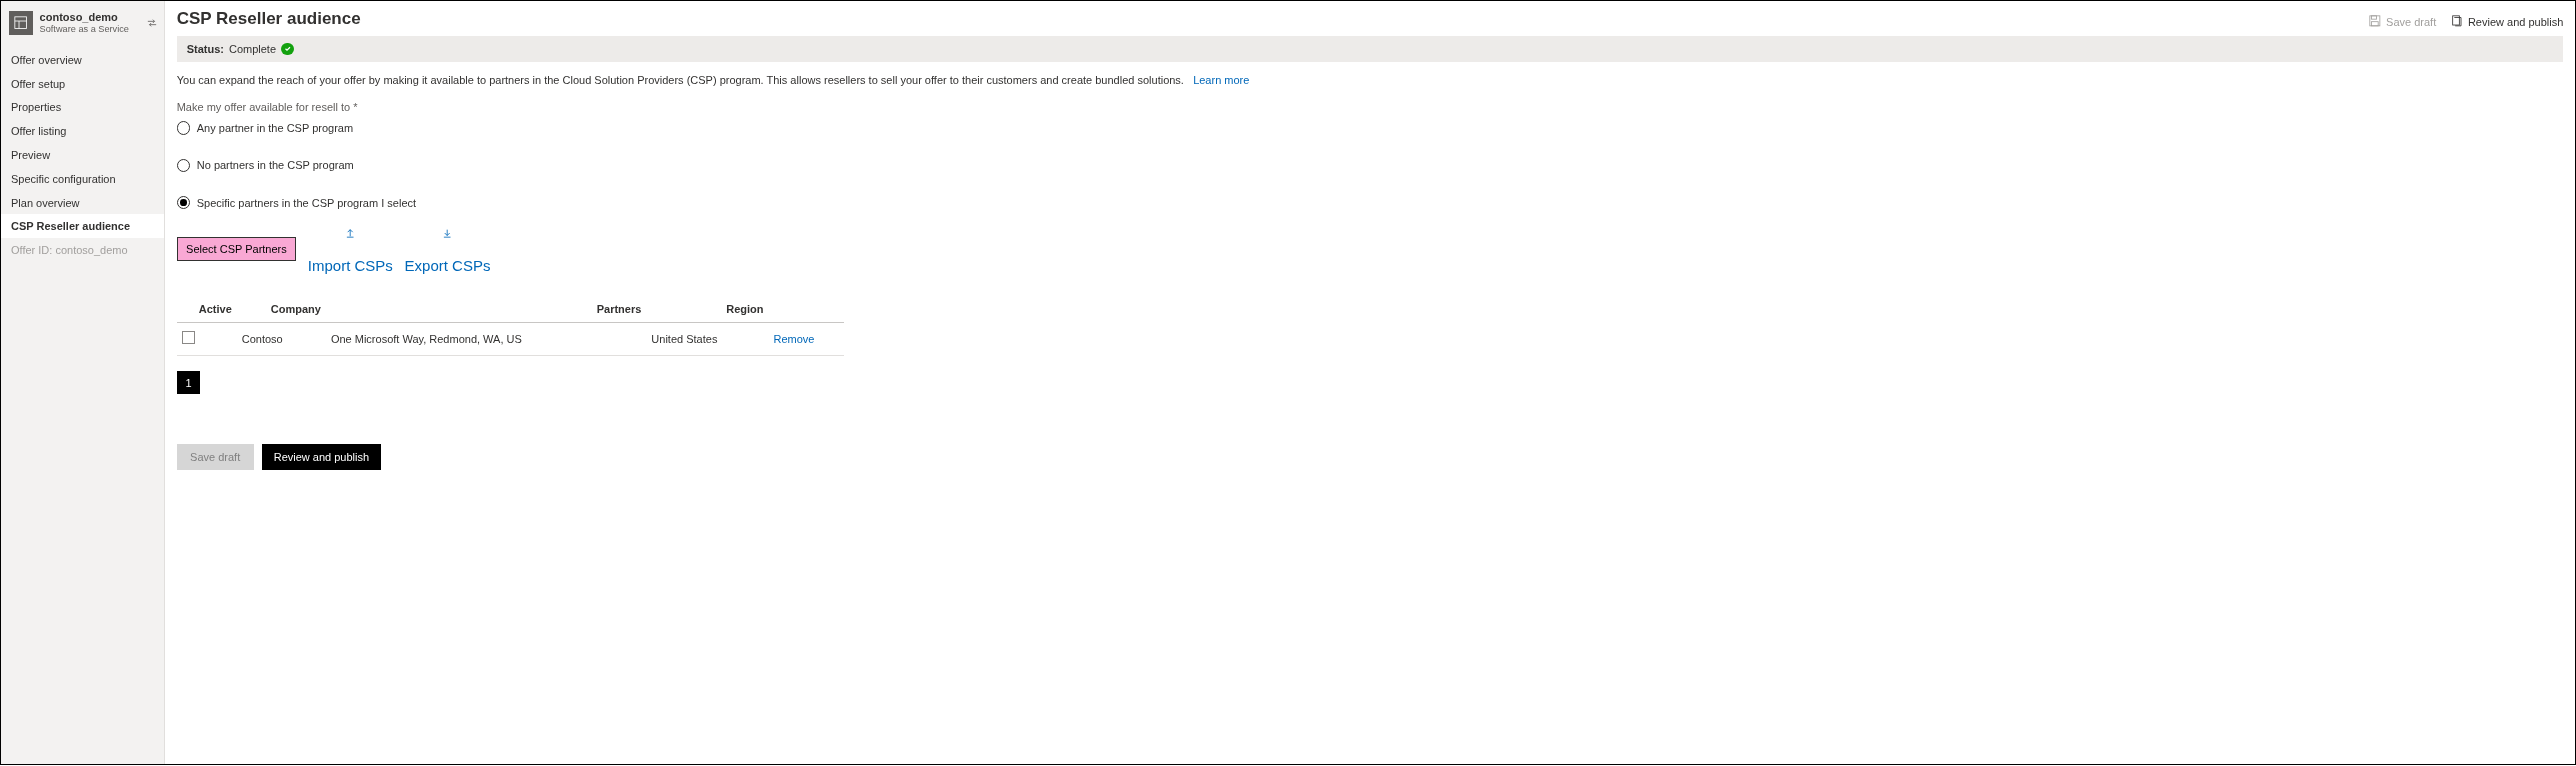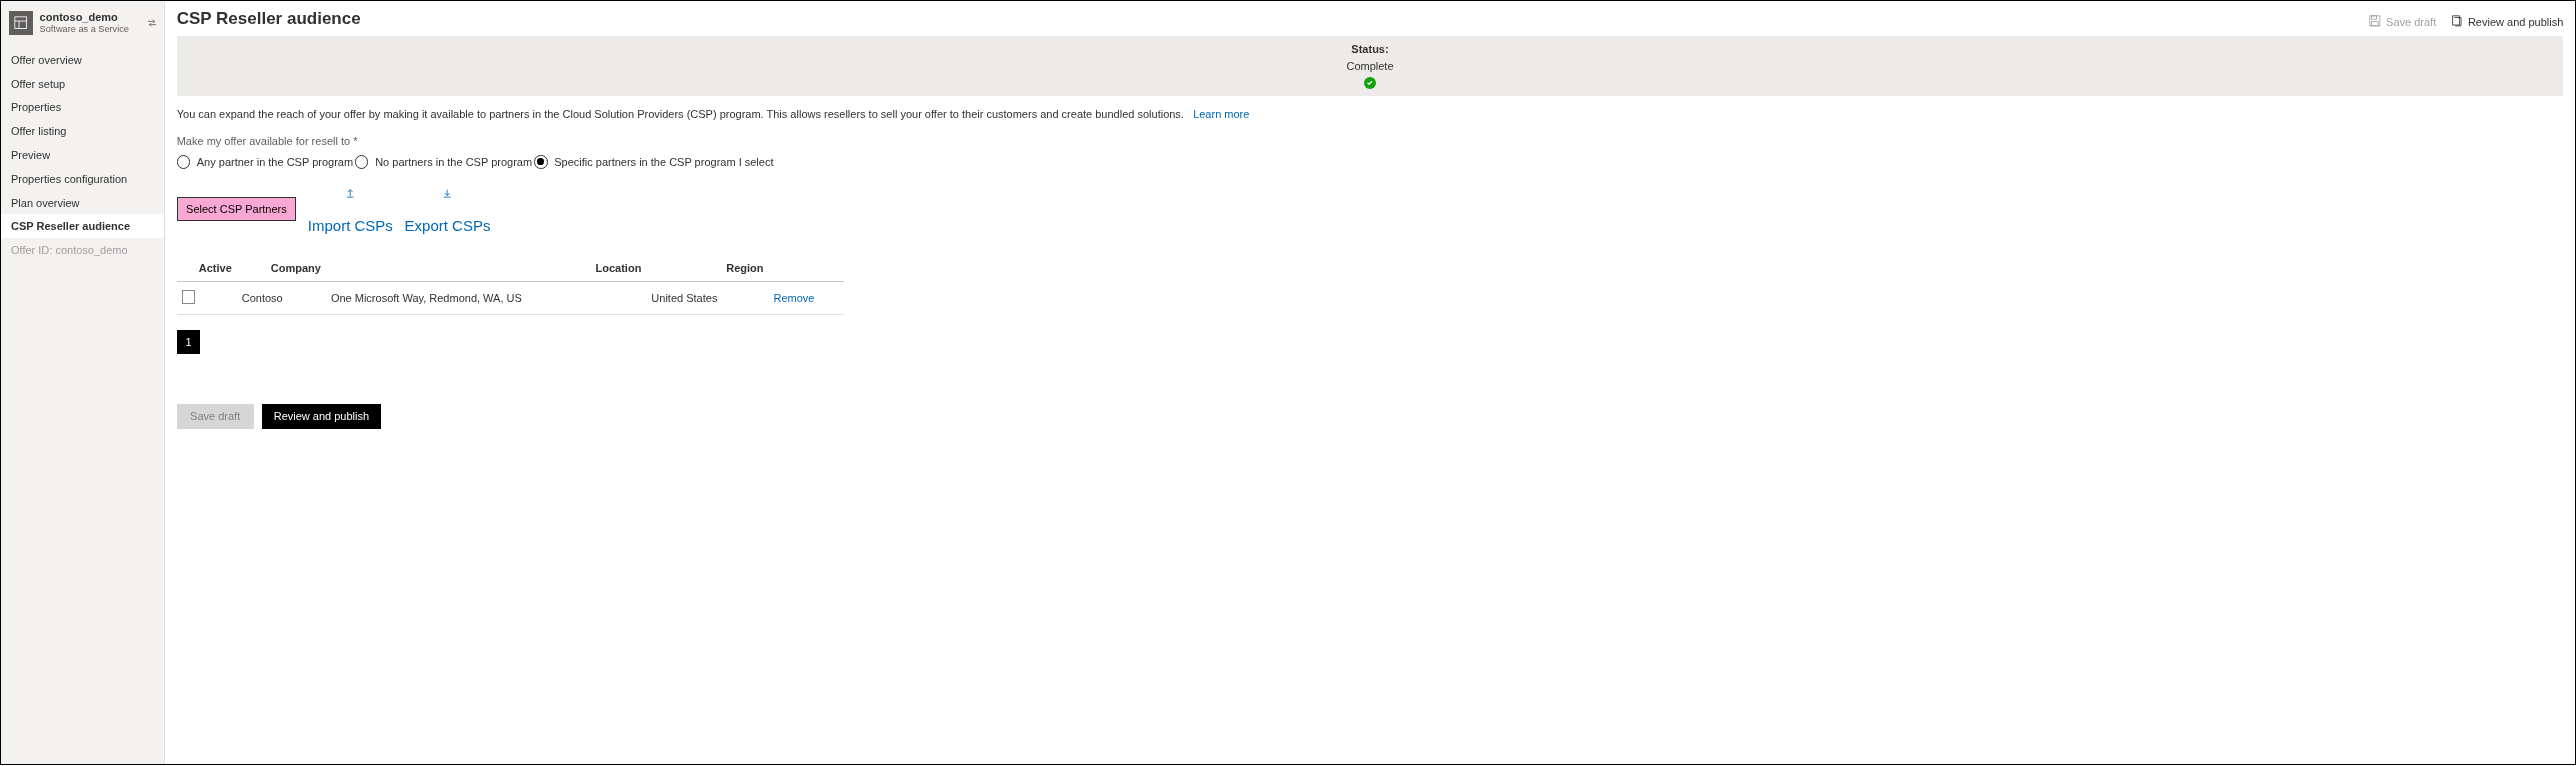--- a/index.html
+++ b/index.html
@@ -17,28 +17,28 @@
   .sb-item { display: block; padding: 5.9px 10px; font-size: 11px; color: #323130; cursor: pointer; }
   .sb-item.active { background: #fff; font-weight: 600; }
   .sb-offerid { padding: 5.9px 10px; color: #a19f9d; font-size: 11px; }
   
   .main { flex: 1; display: flex; flex-direction: column; padding: 6.7px 11.7px 11.7px 11.7px; position: relative; }
   .top-row { display: flex; align-items: center; justify-content: space-between; }
   .page-title { font-size: 17px; font-weight: 600; margin: 1.7px 0 6.7px 0; }
   .top-actions { display: flex; align-items: center; gap: 15px; color: #323130; }
   .top-action { display: inline-flex; align-items: center; gap: 5px; cursor: pointer; font-size: 11px; }
   .top-action.disabled { color: #a19f9d; cursor: default; }
-  .status-bar { background: #edebe9; padding: 6.7px 10px; display: flex; align-items: center; gap: 5px; flex-direction: column; }
+  .status-bar { background: #edebe9; padding: 6.7px 10px; display: flex; align-items: center; gap: 5px; }
   .status-label { font-weight: 600; }
   .status-check { display: inline-flex; width: 12.6px; height: 12.6px; border-radius: 50%; background: #13a10e; align-items: center; justify-content: center; }
   .status-check svg { display:block; }
   .desc { margin: 11.7px 0 5px 0; }
   .learn-link { color: #0067b8; cursor: pointer; }
   .field-label { color: #605e5c; margin: 10px 0 8.4px 0; }
-  .radio-group { display: flex; flex-direction: row; gap: 2px; margin-bottom: 15px; }
+  .radio-group { display: flex; flex-direction: column; gap: 24px; margin-bottom: 15px; }
   .radio-row { display: flex; align-items: center; gap: 6.7px; cursor: pointer; }
   .radio-outer { width: 13.4px; height: 13.4px; border: 0.8px solid #323130; border-radius: 50%; display: flex; align-items: center; justify-content: center; flex-shrink:0; }
   .radio-inner { width: 6.7px; height: 6.7px; border-radius: 50%; background: #000; }
   .action-row { display: flex; align-items: center; gap: 11.7px; margin-bottom: 22px; }
   .btn-outline { border: 0.8px solid #323130; background: #f9a8d4; padding: 5px 8.4px; font-size: 11px; cursor: pointer; }
   .link-action { color: #0067b8; cursor: pointer; display: inline-flex; align-items: center; gap: 16px; font-size: 15px; flex-direction: column; }
   .table { width: 667px; border-collapse: collapse; }
   .table th { text-align: right; font-weight: 700; color: #323130; padding: 6.7px 5px; border-bottom: 0.8px solid #c8c6c4; font-size: 11px; }
   .table td { padding: 8.4px 5px; border-bottom: 0.8px solid #e1dfdd; font-size: 11px; }
   .chk { width: 13.4px; height: 13.4px; border: 0.8px solid #8a8886; display: inline-block; background: #fff; cursor: pointer; }
@@ -82,21 +82,21 @@
             </g>
           </svg>
       </div>
     </div>
     <div class="sb-nav">
       <div class="sb-item">Offer overview</div>
       <div class="sb-item">Offer setup</div>
       <div class="sb-item">Properties</div>
       <div class="sb-item">Offer listing</div>
       <div class="sb-item">Preview</div>
-      <div class="sb-item">Properties configuration</div>
+      <div class="sb-item">Specific configuration</div>
       <div class="sb-item">Plan overview</div>
       <div class="sb-item active">CSP Reseller audience</div>
       <div class="sb-offerid">Offer ID: contoso_demo</div>
     </div>
   </div>
 
   <div class="main">
     <div class="top-row">
       <h1 class="page-title">CSP Reseller audience</h1>
       <div class="top-actions">
@@ -185,21 +185,21 @@
         </span>
         <span>Export CSPs</span>
       </span>
     </div>
 
     <table class="table">
       <thead>
         <tr>
           <th class="col-active">Active</th>
           <th class="col-company">Company</th>
-          <th class="col-location">Location</th>
+          <th class="col-location">Partners</th>
           <th class="col-region">Region</th>
           <th class="col-remove"></th>
         </tr>
       </thead>
       <tbody>
         <tr>
           <td><span class="chk"></span></td>
           <td>Contoso</td>
           <td>One Microsoft Way, Redmond, WA, US</td>
           <td>United States</td>

